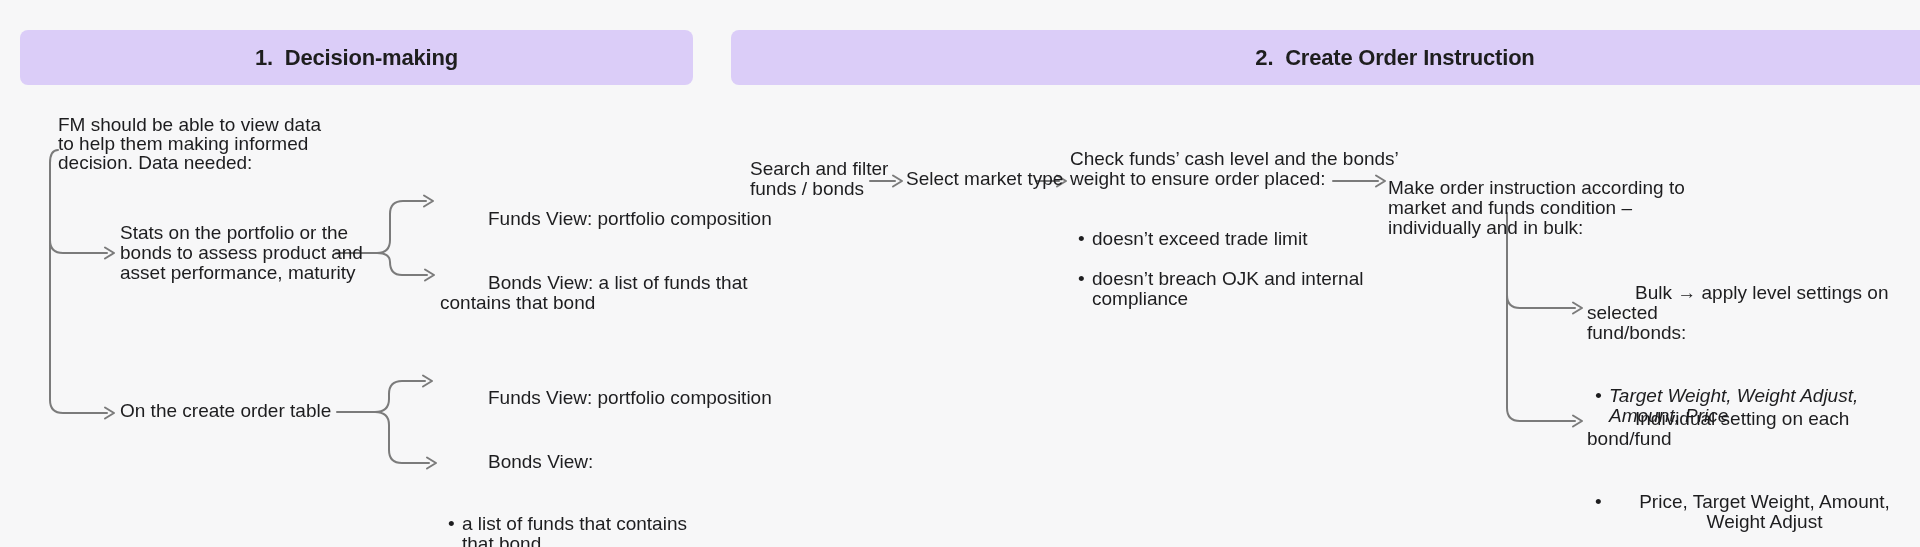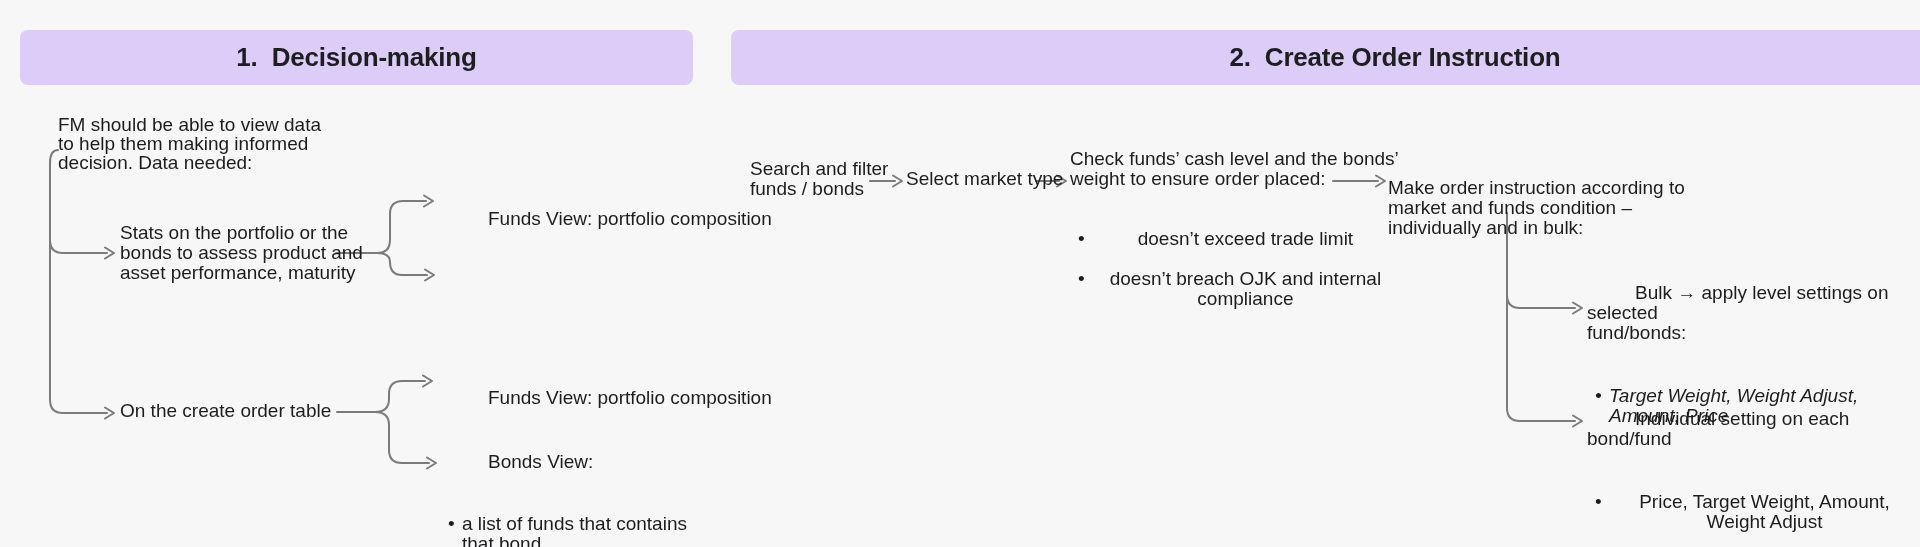--- a/index.html
+++ b/index.html
@@ -19,21 +19,21 @@
     overflow:hidden;
     position:relative;
   }
   .canvas{position:absolute;inset:0;width:1920px;height:547px;}
   .header-bar{
     position:absolute;top:30px;height:55px;border-radius:8px;
     background:var(--header-fill);
     display:flex;align-items:center;justify-content:center;
   }
   .header-bar .title{
-    font-size:26px;font-weight:700;color:var(--header-text);
+    font-size:22px;font-weight:700;color:var(--header-text);
     letter-spacing:-0.2px;white-space:pre;text-align:right;
   }
   .bar-1{left:20px;width:673px;}
   .bar-2{left:731px;width:1328px;}
   .node{
     position:absolute;
     font-size:19px;line-height:20px;
     white-space:pre-line;
   }
   .lh19{line-height:19px;}
@@ -110,20 +110,24 @@
 decision. Data needed:</div>
 
   <div class="node" style="left:120px;top:223px;">Stats on the portfolio or the
 bonds to assess product and
 asset performance, maturity</div>
 
   <div class="node" style="left:440px;top:189px;">
     <span class="b">Funds View</span><span>: portfolio composition</span>
   </div>
 
+  <div class="node" style="left:440px;top:253px;">
+    <span class="b">Bonds View</span><span>: a list of funds that
+contains that bond</span>
+  </div>
 
   <div class="node" style="left:120px;top:401px;">On the create order table</div>
 
   <div class="node" style="left:440px;top:368px;">
     <span class="b">Funds View</span><span>: portfolio composition</span>
   </div>
 
   <div class="node" style="left:440px;top:432px;">
     <div><span class="b">Bonds View</span><span>:</span></div>
     <div class="bullets">
@@ -133,21 +137,21 @@
   </div>
 
   <div class="node" style="left:750px;top:159px;">Search and filter
 funds / bonds</div>
 
   <div class="node" style="left:906px;top:169px;">Select market type</div>
 
   <div class="node" style="left:1070px;top:129px;">
     <div style="white-space:pre-line;">Check funds’ cash level and the bonds’
 weight to ensure order placed:</div>
-    <div class="bullets" style="margin-top:0;text-align:center;">
+    <div class="bullets" style="margin-top:0;">
       <div class="bullet-item">doesn’t exceed trade limit</div>
       <div class="bullet-item">doesn’t breach OJK and internal
 compliance</div>
     </div>
   </div>
 
   <div class="node" style="left:1388px;top:151px;margin-top:27px;">Make order instruction according to
 market and funds condition –
 individually and in bulk:</div>
 

